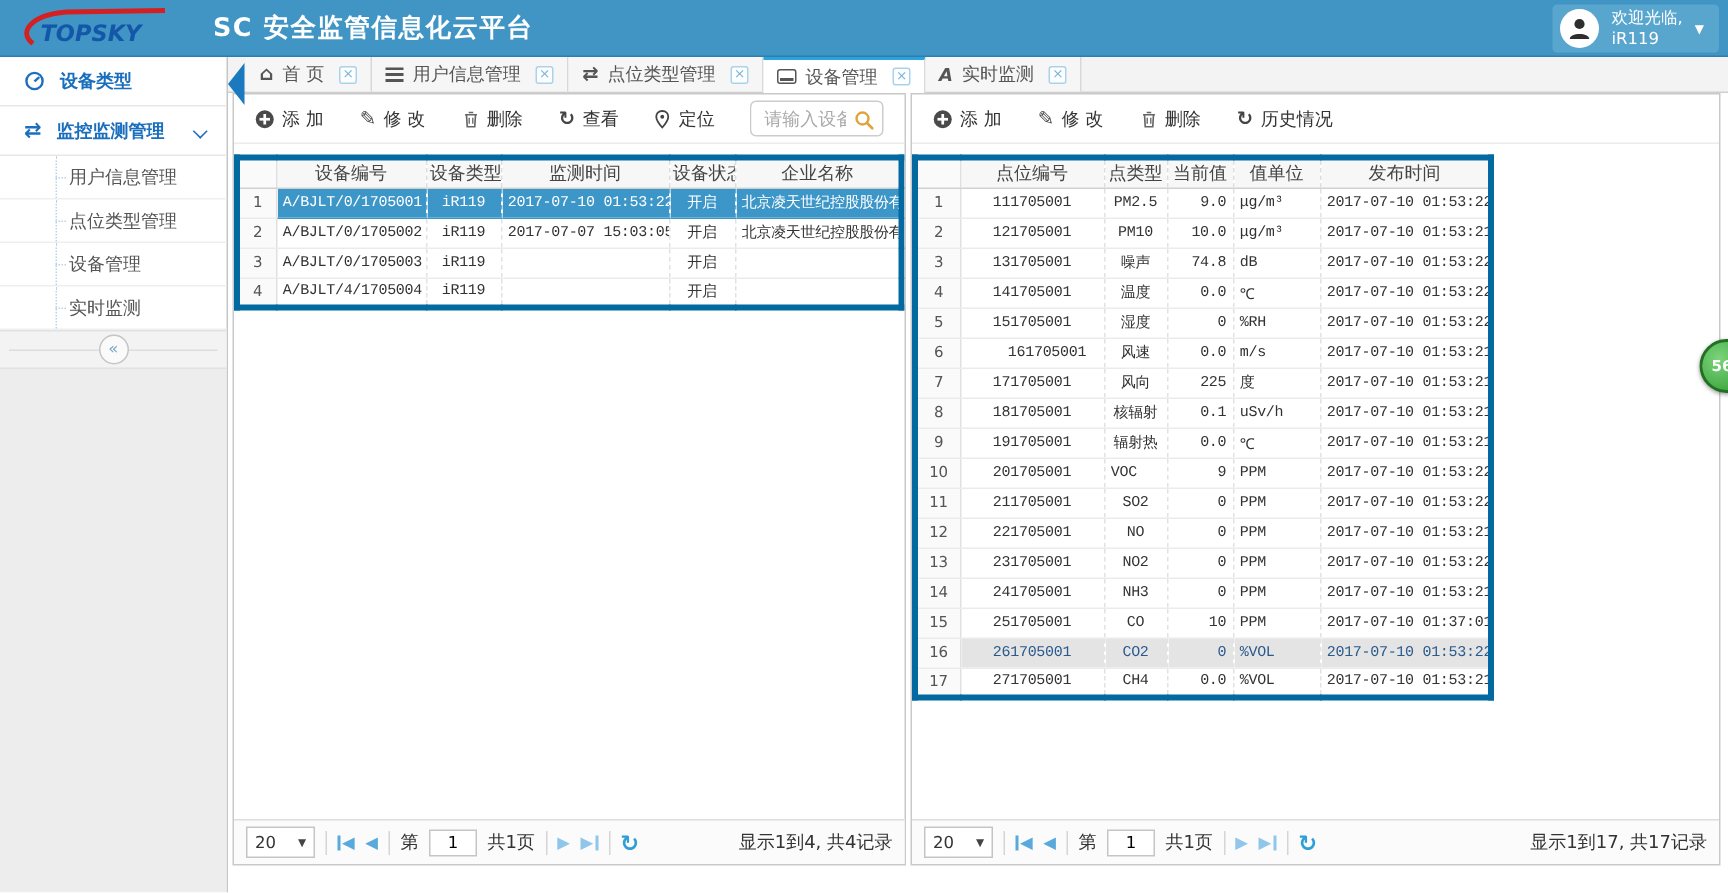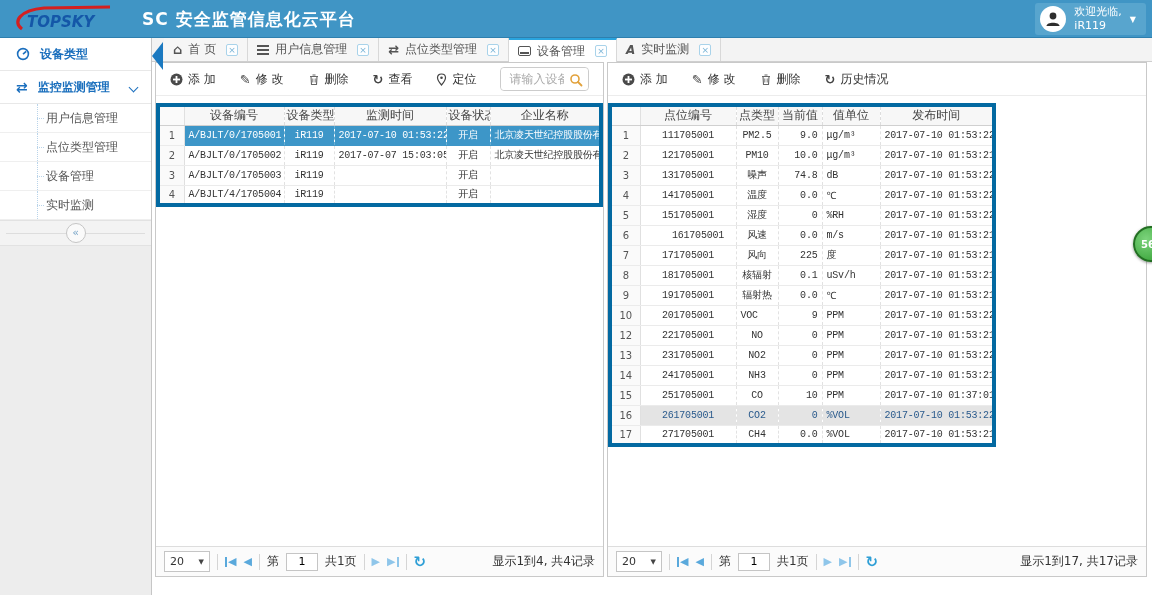--- a/index.html
+++ b/index.html
@@ -446,20 +446,28 @@
                 </tr>
                 <tr>
                   <td class="no-col">10</td>
                   <td style="text-align: center;">201705001</td>
                   <td style="">VOC</td>
                   <td style="text-align: right;">9</td>
                   <td style="text-align: left;">PPM</td>
                   <td style="text-align: center;">2017-07-10 01:53:22</td>
                 </tr>
                 <tr>
+                  <td class="no-col">11</td>
+                  <td style="text-align: center;">211705001</td>
+                  <td style="text-align: center;">SO2</td>
+                  <td style="text-align: right;">0</td>
+                  <td style="text-align: left;">PPM</td>
+                  <td style="text-align: center;">2017-07-10 01:53:22</td>
+                </tr>
+                <tr>
                   <td class="no-col">12</td>
                   <td style="text-align: center;">221705001</td>
                   <td style="text-align: center;">NO</td>
                   <td style="text-align: right;">0</td>
                   <td style="text-align: left;">PPM</td>
                   <td style="text-align: center;">2017-07-10 01:53:21</td>
                 </tr>
                 <tr>
                   <td class="no-col">13</td>
                   <td style="text-align: center;">231705001</td>

